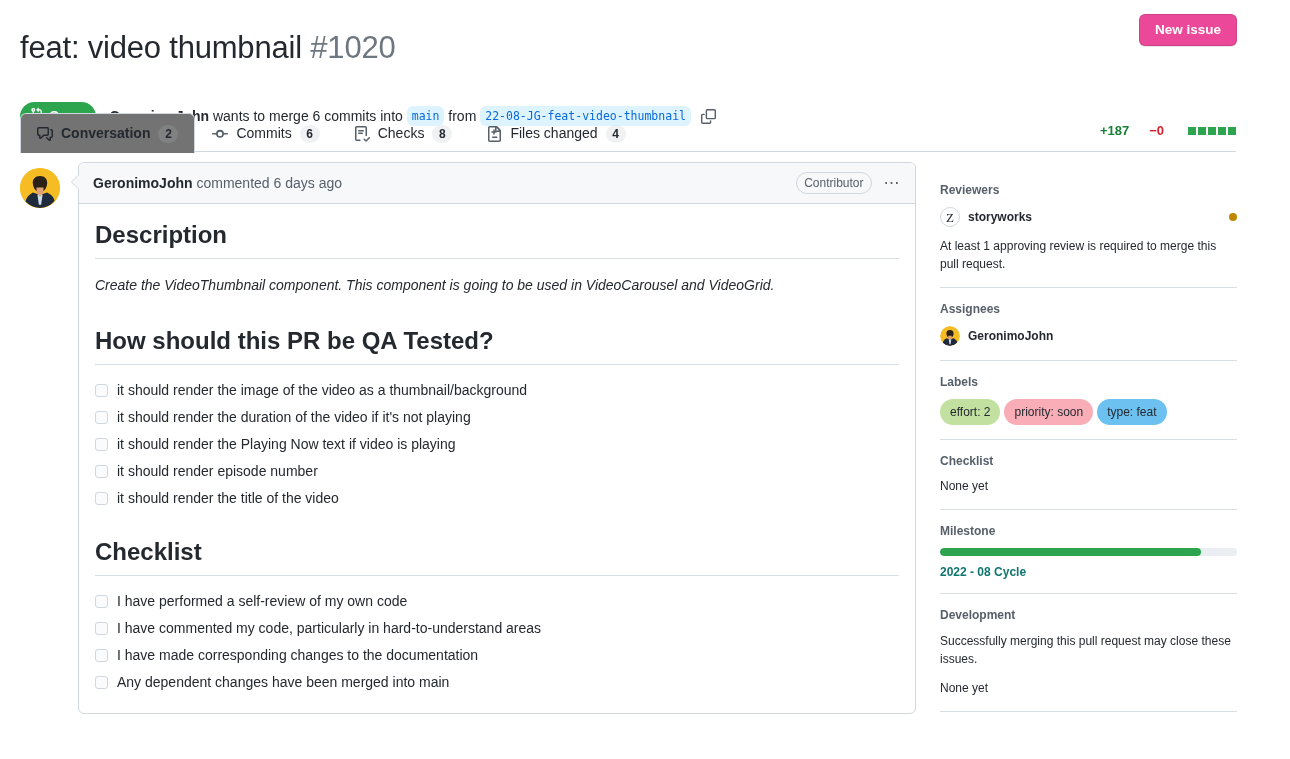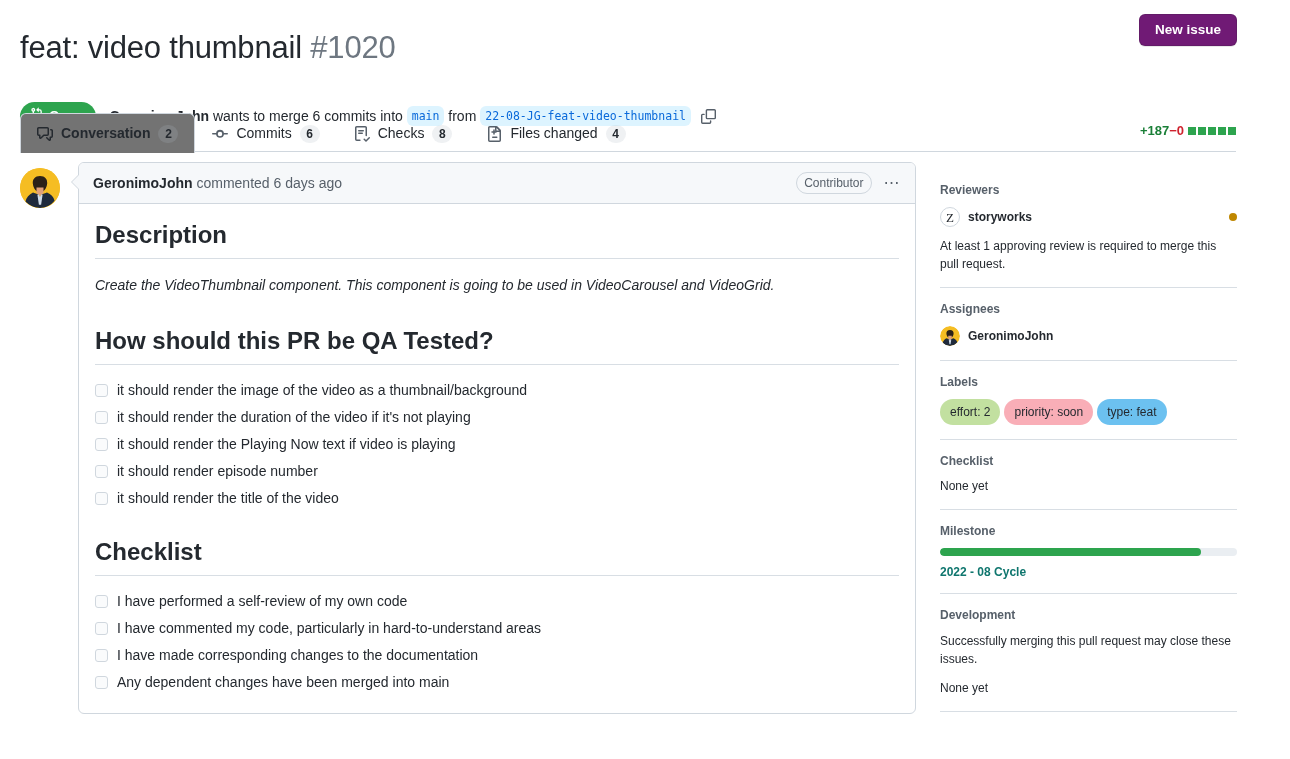--- a/index.html
+++ b/index.html
@@ -16,21 +16,21 @@
   
   .pr-header { position: absolute; left: 20px; top: 8px; width: 1250px; }
   .title-row { display: flex; align-items: flex-start; }
   .pr-title {
     font-size: 31px; font-weight: 400; line-height: 38px;
     color: #24292f; letter-spacing: -0.2px;
   }
   .pr-number { color: #6e7781; font-weight: 300; }
   .new-issue-btn {
     position: absolute; right: 33px; top: 6px;
-    background: #701a75; color: #ffffff;
+    background: #ec4899; color: #ffffff;
     font-size: 13.5px; font-weight: bold;
     padding: 6px 15px; border-radius: 6px;
     border: 1px solid rgba(27,31,36,0.15);
     box-shadow: 0 1px 0 rgba(27,31,36,0.1);
     line-height: 18px; white-space: nowrap;
   }
   .sub-row {
     display: flex; align-items: center; gap: 8px;
     margin-top: 14px; font-size: 14px; color: #24292f;
   }
@@ -75,21 +75,21 @@
   }
   .tab .tab-icon svg { fill: #57606a; display: block; }
   .tab.active .tab-icon svg { fill: #24292f; }
   .counter {
     background: rgba(175,184,193,0.2); color: #24292f;
     font-size: 12px; font-weight: 600; line-height: 18px;
     border-radius: 2em; padding: 0 6px; min-width: 20px; text-align: center;
   }
   .diffstat {
     position: absolute; right: 0; top: 11px;
-    display: flex; align-items: center; gap: 0;
+    display: flex; align-items: center; gap: 20px;
     font-size: 13px; font-weight: 600;
   }
   .diff-add { color: #1a7f37; }
   .diff-del { color: #cf222e; }
   .diff-blocks { display: flex; gap: 2px; margin-left: 4px; }
   .diff-blocks i { width: 8px; height: 8px; display: block; background: #2da44e; }
 
   
   .timeline { position: absolute; left: 20px; top: 162px; width: 896px; }
   .avatar-main {

